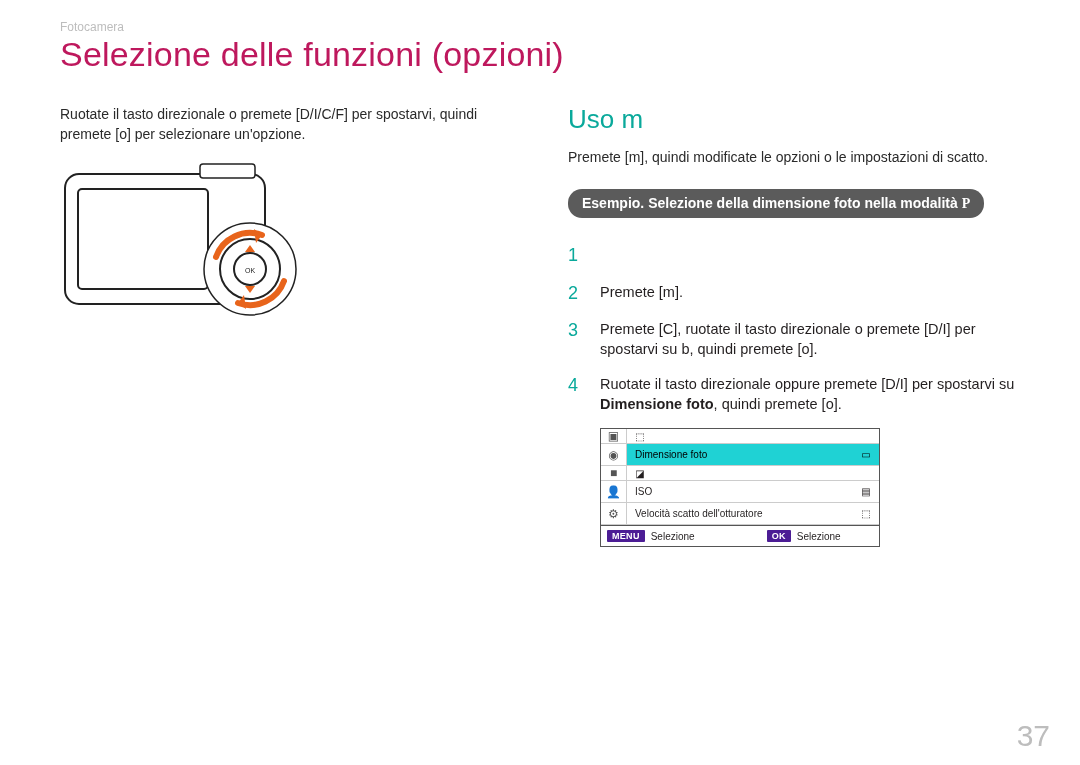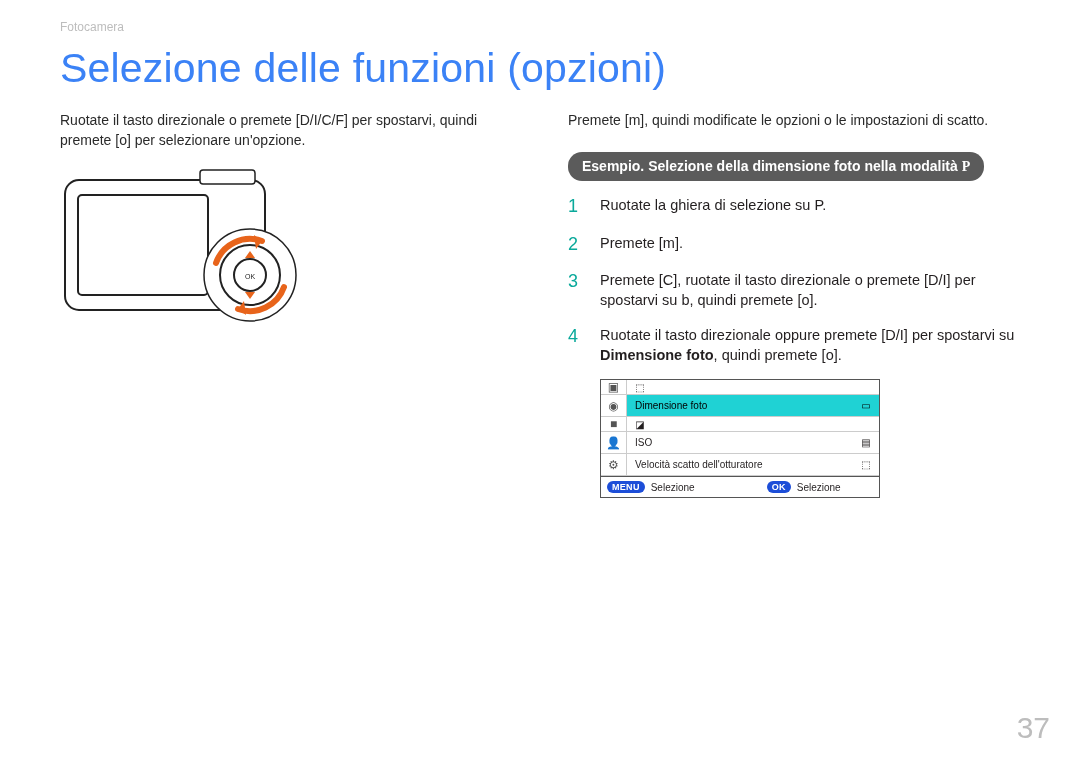--- a/index.html
+++ b/index.html
@@ -8,28 +8,28 @@
     width: 1080px;
     height: 765px;
     background: #fff;
     color: #231f20;
     position: relative;
     padding: 20px 60px 0 60px;
   }
   .breadcrumb {
     font-size: 12px;
     color: #bdbdbd;
-    margin-bottom: 11px;
+    margin-bottom: 1px;
   }
   .page-title {
     font-family: "Segoe UI Light", "Helvetica Neue", Arial, sans-serif;
-    font-size: 41px;
+    font-size: 34px;
     font-weight: 500;
-    color: #3b82f6;
-    margin-bottom: 18px;
+    color: #be185d;
+    margin-bottom: 30px;
     letter-spacing: 0.2px;
   }
   .columns {
     display: flex;
     gap: 56px;
   }
   .col {
     flex: 1;
     min-width: 0;
   }
@@ -50,21 +50,21 @@
     margin-bottom: 12px;
   }
   .example-pill {
     display: inline-block;
     background: #5b5b5b;
     color: #fff;
     font-weight: 600;
     font-size: 14px;
     padding: 6px 14px;
     border-radius: 14px;
-    margin: 22px 0 14px 0;
+    margin: 22px 0 26px 0;
   }
   .example-pill .mode-token {
     font-family: "Times New Roman", serif;
     font-style: normal;
   }
   .steps { list-style: none; }
   .steps li {
     display: flex;
     gap: 18px;
     margin-bottom: 14px;
@@ -128,34 +128,34 @@
     display: flex;
     align-items: center;
     background: #fff;
     border-top: 1px solid #555;
     padding: 4px 6px;
     gap: 6px;
     font-size: 10px;
   }
   .btn-chip {
     display: inline-block;
-    background: #1d4ed8;
+    background: #4c1d95;
     color: #fff;
-    border-radius: 6px;
+    border-radius: 1px;
     padding: 1px 5px;
     font-size: 9px;
     font-weight: 700;
     letter-spacing: .3px;
   }
   .menu-footer .spacer { flex: 0 0 60px; }
 
   .page-number {
     position: absolute;
     right: 30px;
-    bottom: 20px;
+    bottom: 12px;
     font-size: 30px;
     color: #bdbdbd;
     font-weight: 300;
   }
 
   
   .camera-svg { display:block; }
 </style>
 </head>
 <body>
@@ -189,30 +189,30 @@
           <polygon points="-12,34 -4,40 -6,26" fill="#e8641b"></polygon>
 
           <polygon points="0,-24 -5,-17 5,-17" fill="#e8641b"></polygon>
           <polygon points="0,24 -5,17 5,17" fill="#e8641b"></polygon>
         </g>
       </svg>
     </div>
   </div>
 
   <div class="col">
+    <h2 class="section-h2">Uso m</h2>
     <p class="body-text">Premete [m], quindi modificate le opzioni o le impostazioni di scatto.</p>
 
     <div class="example-pill">
       <span>Esempio. Selezione della dimensione foto nella modalità </span><span class="mode-token">P</span>
     </div>
 
     <ol class="steps">
       <li>
         <div class="step-num">1</div>
-        <div class="step-text">Ruotate la ghiera di selezione su P.</div>
       </li>
       <li>
         <div class="step-num">2</div>
         <div class="step-text">Premete [m].</div>
       </li>
       <li>
         <div class="step-num">3</div>
         <div class="step-text">Premete [C], ruotate il tasto direzionale o premete [D/I] per spostarvi su b, quindi premete [o].</div>
       </li>
       <li>

